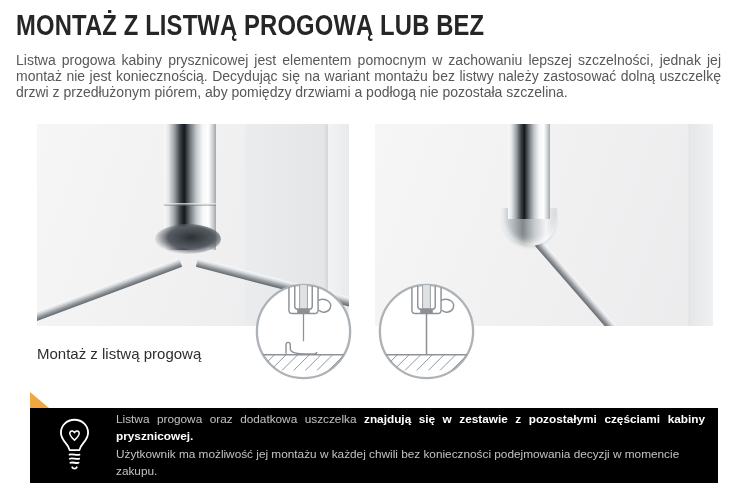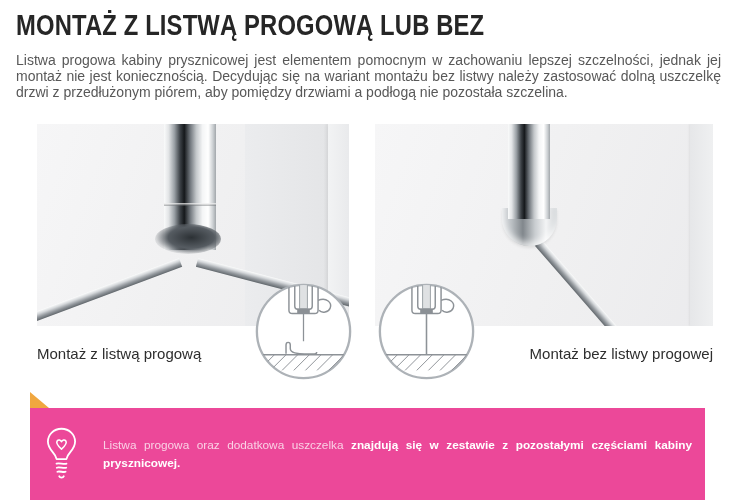--- a/index.html
+++ b/index.html
@@ -48,22 +48,22 @@
 
   .inset{position:absolute;width:101px;height:101px;z-index:6;}
   .inset-left{left:216px;top:157px;}
   .inset-right{left:1px;top:157px;}
 
   .caption{position:absolute;top:221px;font-size:15px;color:#2e2e2e;}
   .cap-left{left:0;}
   .cap-right{right:0;text-align:right;}
 
   
-  .note{position:absolute;left:30px;top:408px;width:675px;height:93px;background:#ec4899;
-        display:flex;align-items:center;}
+  .note{position:absolute;left:30px;top:408px;width:675px;height:75px;background:#000000;
+        display:flex;align-items:center;padding-left:13px;}
   .note::before{content:"";position:absolute;left:0;top:-16px;width:0;height:0;
         border-bottom:16px solid #F0A740;border-right:19px solid transparent;}
   .bulb{margin-left:14px;flex:none;}
   .note-text{flex:1;margin-left:24px;margin-right:13px;font-size:11.8px;line-height:17.5px;
         color:rgba(255,255,255,.75);}
   .note-line1{text-align:justify;text-align-last:justify;}
   .note-line1 strong{color:#ffffff;font-weight:700;}
   .note-line2{text-align:left;}
 
   svg{display:block;}
@@ -131,30 +131,30 @@
           <path d="M6 92 L22 76 M18 92 L34 76 M30 92 L46 76 M42 92 L58 76 M54 92 L70 76 M66 92 L82 76 M78 92 L94 76 M90 92 L103 79"></path>
         </g>
         <path d="M37 0 V30 Q37 33.5 40.5 33.5 H63.5 Q67 33.5 67 30 V0"></path>
         <path d="M43 0 V26 Q43 29 46 29 H58 Q61 29 61 26 V0"></path>
         <rect x="48" y="0" width="8" height="28.5" fill="#dfe1e3" stroke="#9aa0a5" stroke-width="1"></rect>
         <rect x="45.5" y="28.5" width="13" height="5" fill="#8b9095" stroke="none"></rect>
         <path d="M67 20 C76 16.5 81.5 22.5 79.5 27.8 C77.8 32.3 71 33.6 68 30.2"></path>
         <path d="M52 33.5 V75.5" stroke-width="1.6"></path>
       </g>
     </svg>
-    <div class="caption cap-right">Montaż bez listwy progowej</div>
   </section>
 
   <aside class="note">
     <svg class="bulb" width="35" height="58" viewBox="0 0 38 64" fill="none" stroke="#ffffff" stroke-width="2" stroke-linecap="round" stroke-linejoin="round">
       <path d="M19 3 C10.3 3 4 9.6 4 17.2 C4 22.4 6.6 25.7 9.3 28.8 C11.4 31.2 13 33.3 13.6 36.5 L24.4 36.5 C25 33.3 26.6 31.2 28.7 28.8 C31.4 25.7 34 22.4 34 17.2 C34 9.6 27.7 3 19 3 Z"></path>
       <path d="M19 25.5 C14.8 21.8 12.6 19 14.2 16.6 C15.5 14.7 18 15.4 19 17.4 C20 15.4 22.5 14.7 23.8 16.6 C25.4 19 23.2 21.8 19 25.5 Z" stroke-width="1.7"></path>
       <path d="M13.5 41.5 C16 40.3 22 42.7 24.5 41.5"></path>
       <path d="M13.8 46 C16.2 44.8 21.8 47.2 24.2 46"></path>
       <path d="M14.5 50.5 C16.6 49.4 21.4 51.6 23.5 50.5"></path>
       <path d="M16.5 55.5 C17.4 57.4 20.6 57.4 21.5 55.5"></path>
     </svg>
     <div class="note-text">
       <div class="note-line1"><span>Listwa progowa oraz dodatkowa uszczelka</span> <strong>znajdują się w zestawie z pozostałymi częściami kabiny prysznicowej.</strong></div>
+      <div class="note-line2">Użytkownik ma możliwość jej montażu w każdej chwili bez konieczności podejmowania decyzji w momencie zakupu.</div>
     </div>
   </aside>
 
 </div>
 
 </body></html>

